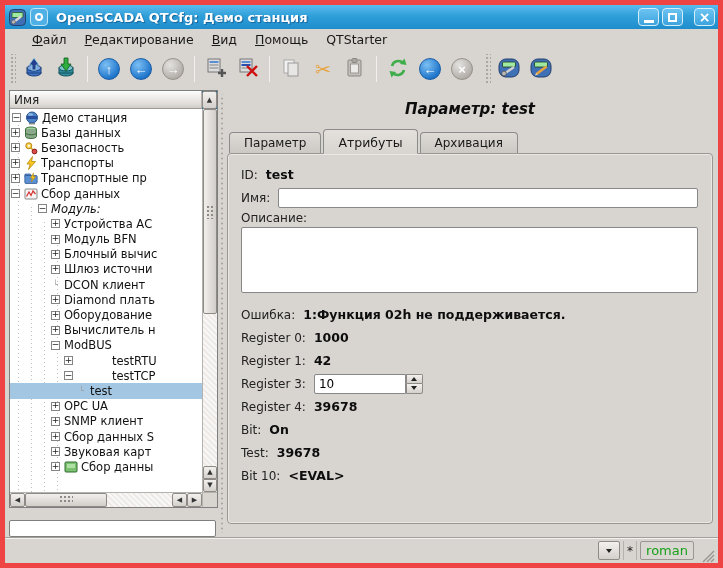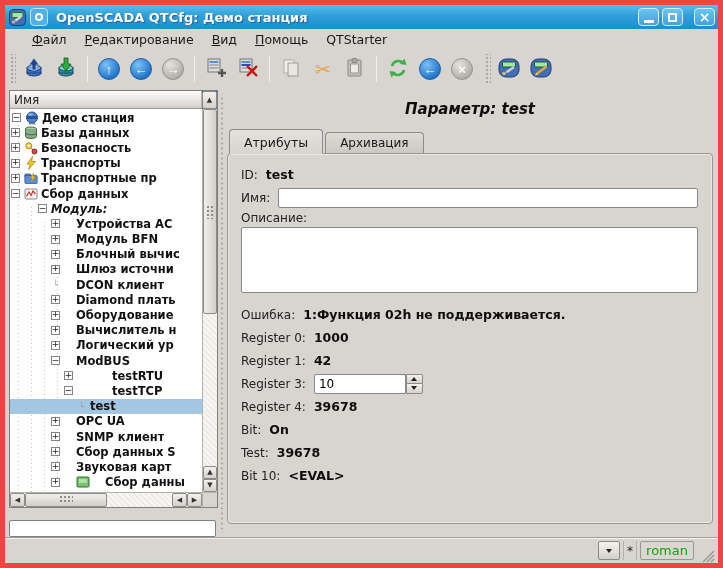--- a/index.html
+++ b/index.html
@@ -56,29 +56,29 @@
       repeating-linear-gradient(#c4c2c0 0 1px, transparent 1px 4px),
       repeating-linear-gradient(#c4c2c0 0 1px, transparent 1px 4px),
       repeating-linear-gradient(#c4c2c0 0 1px, transparent 1px 4px),
       repeating-linear-gradient(#c4c2c0 0 1px, transparent 1px 4px);
     background-size: 1px 100%,1px 100%,1px 100%,1px 100%;
     background-position: 8px 8px, 21px 98px, 34px 113px, 47px 128px;
     background-repeat: no-repeat; }
   .trow { height: 15.2px; display: flex; align-items: center; font-size: 11.5px; color: #111; white-space: nowrap; overflow: hidden; }
   .trow.sel { background: #a3c6e2; }
   .d0 { padding-left: 2px; } .d1 { padding-left: 1px; } .d2 { padding-left: 28px; }
-  .d3 { padding-left: 41px; gap: 12px; } .d4 { padding-left: 54px; gap: 35px; } .d5 { padding-left: 67px; }
+  .d3 { padding-left: 41px; } .d4 { padding-left: 54px; gap: 35px; } .d5 { padding-left: 67px; }
   .exp { width: 9px; height: 9px; flex: 0 0 9px; border: 1px solid #848484; background: #fff; margin-right: 4px;
     display: inline-flex; align-items: center; justify-content: center; font-size: 9px; line-height: 7px; color: #222; }
   .exp.plus::before { content: "+"; margin-top: -1px; }
   .exp.minus::before { content: "−"; margin-top: -1px; }
   .exp.none { border: none; background: transparent; }
   .exp.none::before { content: "└"; color: #9a9a9a; font-size: 8px; }
   .ticon { width: 14px; height: 14px; flex: 0 0 14px; margin-right: 3px; display: inline-flex; }
-  .tlabel { overflow: hidden; text-overflow: clip; font-weight: bold; }
+  .tlabel { overflow: hidden; text-overflow: clip; }
   .tlabel.it { font-style: italic; }
   
   .sbbtn { background: linear-gradient(#f3f1ef,#d4d0cc); border: 1px solid #8e8a86; border-radius: 2px;
     display: flex; align-items: center; justify-content: center; font-size: 7px; color: #333; }
   .vsb-top { grid-column: 2; grid-row: 1; height: 18px; }
   .vsb-track { grid-column: 2; grid-row: 2; display: flex; flex-direction: column;
     background: repeating-linear-gradient(45deg, #edeae7 0 2px, #f9f7f5 2px 4px); border-left: 1px solid #b5b1ad; }
   .vsb-thumbzone { flex: 1 1 auto; position: relative; }
   .vsb-thumb { position: absolute; top: 0; left: 0; right: 0; height: 205px;
     background: linear-gradient(90deg,#f1efed,#d2cec9); border: 1px solid #8e8a86; border-radius: 2px;
@@ -380,24 +380,20 @@
             </div>
           <div class="trow d3">
               <span class="exp plus"></span>
               <span class="tlabel">Оборудование</span>
             </div>
           <div class="trow d3">
               <span class="exp plus"></span>
               <span class="tlabel">Вычислитель н</span>
             </div>
           <div class="trow d3">
-              <span class="exp plus"></span>
-              <span class="tlabel">Логический ур</span>
-            </div>
-          <div class="trow d3">
               <span class="exp minus"></span>
               <span class="tlabel">ModBUS</span>
             </div>
           <div class="trow d4">
               <span class="exp plus"></span>
               <span class="tlabel">testRTU</span>
             </div>
           <div class="trow d4">
               <span class="exp minus"></span>
               <span class="tlabel">testTCP</span>
@@ -460,20 +456,21 @@
 
       <input class="filterinput" value="" style="">
     </div>
 
     <div class="splitter"></div>
 
     <div class="rightpanel">
       <div class="ptitle">Параметр: test</div>
 
       <div class="tabbar">
+        <div class="tab">Параметр</div>
         <div class="tab active">Атрибуты</div>
         <div class="tab">Архивация</div>
       </div>
 
       <div class="groupbox">
         <div class="frow">
           <span class="flabel">ID:</span>
           <span class="fvalue">test</span>
         </div>
         <div class="frow">

